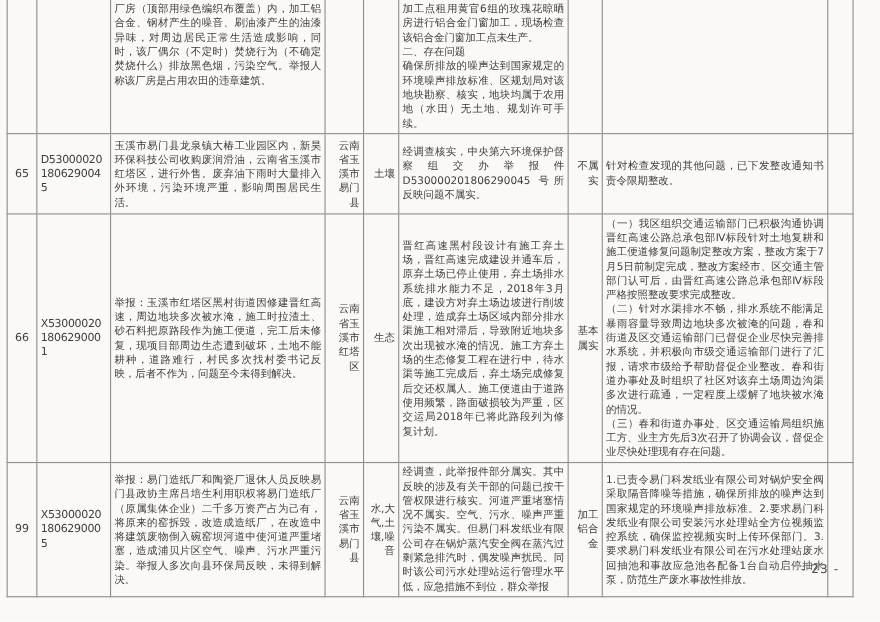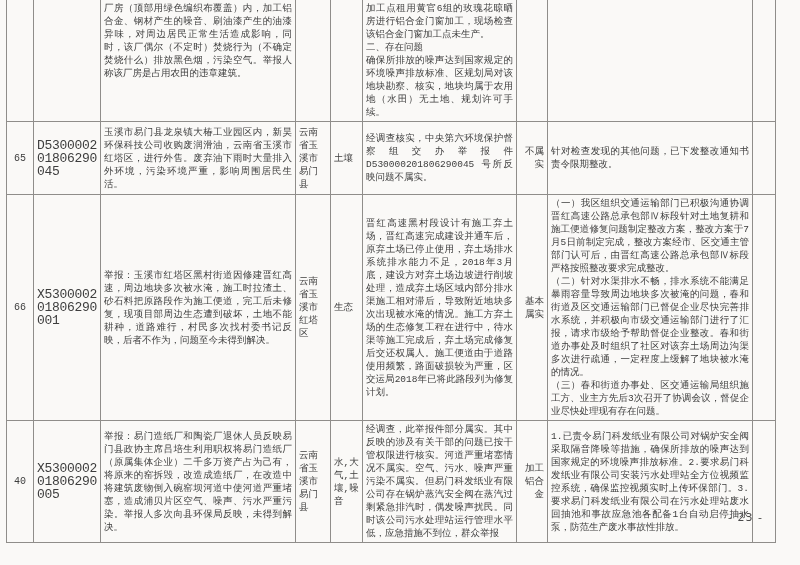--- a/index.html
+++ b/index.html
@@ -9,27 +9,27 @@
     position:relative; width:800px; height:565px;
     background:#faf9f7; overflow:hidden; color:#3d3d3d;
   }
   table.report {
     position:absolute; left:6px; top:0;
     width:769px; border-collapse:collapse; table-layout:fixed;
     font-size:9.5px; line-height:13px; color:#3d3d3d;
   }
   table.report td {
     border:1px solid #8f8d8a; vertical-align:middle;
-    padding:2px 3px; overflow:hidden; word-break:break-word;font-family:Liberation Mono, monospace;
+    padding:2px 3px; overflow:hidden; word-break:break-word;
   }
   tr.row-cont td { border-top:none; vertical-align:top; }
   td.c-no { text-align:center; font-size:10px; }
-  td.c-id { word-break:break-all; font-size:13px; letter-spacing:-0.3px; padding:2px 2px; }
+  td.c-id { word-break:break-all; font-size:10px; letter-spacing:-0.3px; padding:2px 2px; }
   td.c-text { text-align:justify; }
-  td.c-region, td.c-type { text-align:left; padding:2px 1px; }
+  td.c-region, td.c-type { text-align:right; padding:2px 1px; }
   td.c-status { text-align:right; padding:2px 2px; }
   .para { text-align:justify; }
   .para:empty { display:none; }
   .pageno {
     position:absolute; left:728px; top:511px;
     font-size:11px; letter-spacing:1px; color:#4a4a4a;
   }
 </style>
 </head>
 <body>
@@ -96,21 +96,21 @@
         <td class="c-status">基本属实</td>
         <td class="c-text">
           <div class="para">（一）我区组织交通运输部门已积极沟通协调晋红高速公路总承包部Ⅳ标段针对土地复耕和施工便道修复问题制定整改方案，整改方案于7月5日前制定完成，整改方案经市、区交通主管部门认可后，由晋红高速公路总承包部Ⅳ标段严格按照整改要求完成整改。</div>
           <div class="para">（二）针对水渠排水不畅，排水系统不能满足暴雨容量导致周边地块多次被淹的问题，春和街道及区交通运输部门已督促企业尽快完善排水系统，并积极向市级交通运输部门进行了汇报，请求市级给予帮助督促企业整改。春和街道办事处及时组织了社区对该弃土场周边沟渠多次进行疏通，一定程度上缓解了地块被水淹的情况。</div>
           <div class="para">（三）春和街道办事处、区交通运输局组织施工方、业主方先后3次召开了协调会议，督促企业尽快处理现有存在问题。</div>
         </td>
         <td class="c-remark"></td>
       </tr>
 
       <tr style="height:110px">
-        <td class="c-no">40</td>
+        <td class="c-no">99</td>
         <td class="c-id">X530000201806290005</td>
         <td class="c-text">举报：易门造纸厂和陶瓷厂退休人员反映易门县政协主席吕培生利用职权将易门造纸厂（原属集体企业）二千多万资产占为己有，将原来的窑拆毁，改造成造纸厂，在改造中将建筑废物倒入碗窑坝河道中使河道严重堵塞，造成浦贝片区空气、噪声、污水严重污染。举报人多次向县环保局反映，未得到解决。</td>
         <td class="c-region">云南省玉溪市易门县</td>
         <td class="c-type">水,大气,土壤,噪音</td>
         <td class="c-text">
           <div class="para">经调查，此举报件部分属实。其中反映的涉及有关干部的问题已按干管权限进行核实。河道严重堵塞情况不属实。空气、污水、噪声严重污染不属实。但易门科发纸业有限公司存在锅炉蒸汽安全阀在蒸汽过剩紧急排汽时，偶发噪声扰民。同时该公司污水处理站运行管理水平低，应急措施不到位，群众举报</div>
         </td>
         <td class="c-status">加工铝合金</td>
         <td class="c-text">
           <div class="para">1.已责令易门科发纸业有限公司对锅炉安全阀采取隔音降噪等措施，确保所排放的噪声达到国家规定的环境噪声排放标准。2.要求易门科发纸业有限公司安装污水处理站全方位视频监控系统，确保监控视频实时上传环保部门。3.要求易门科发纸业有限公司在污水处理站废水回抽池和事故应急池各配备1台自动启停抽水泵，防范生产废水事故性排放。</div>

